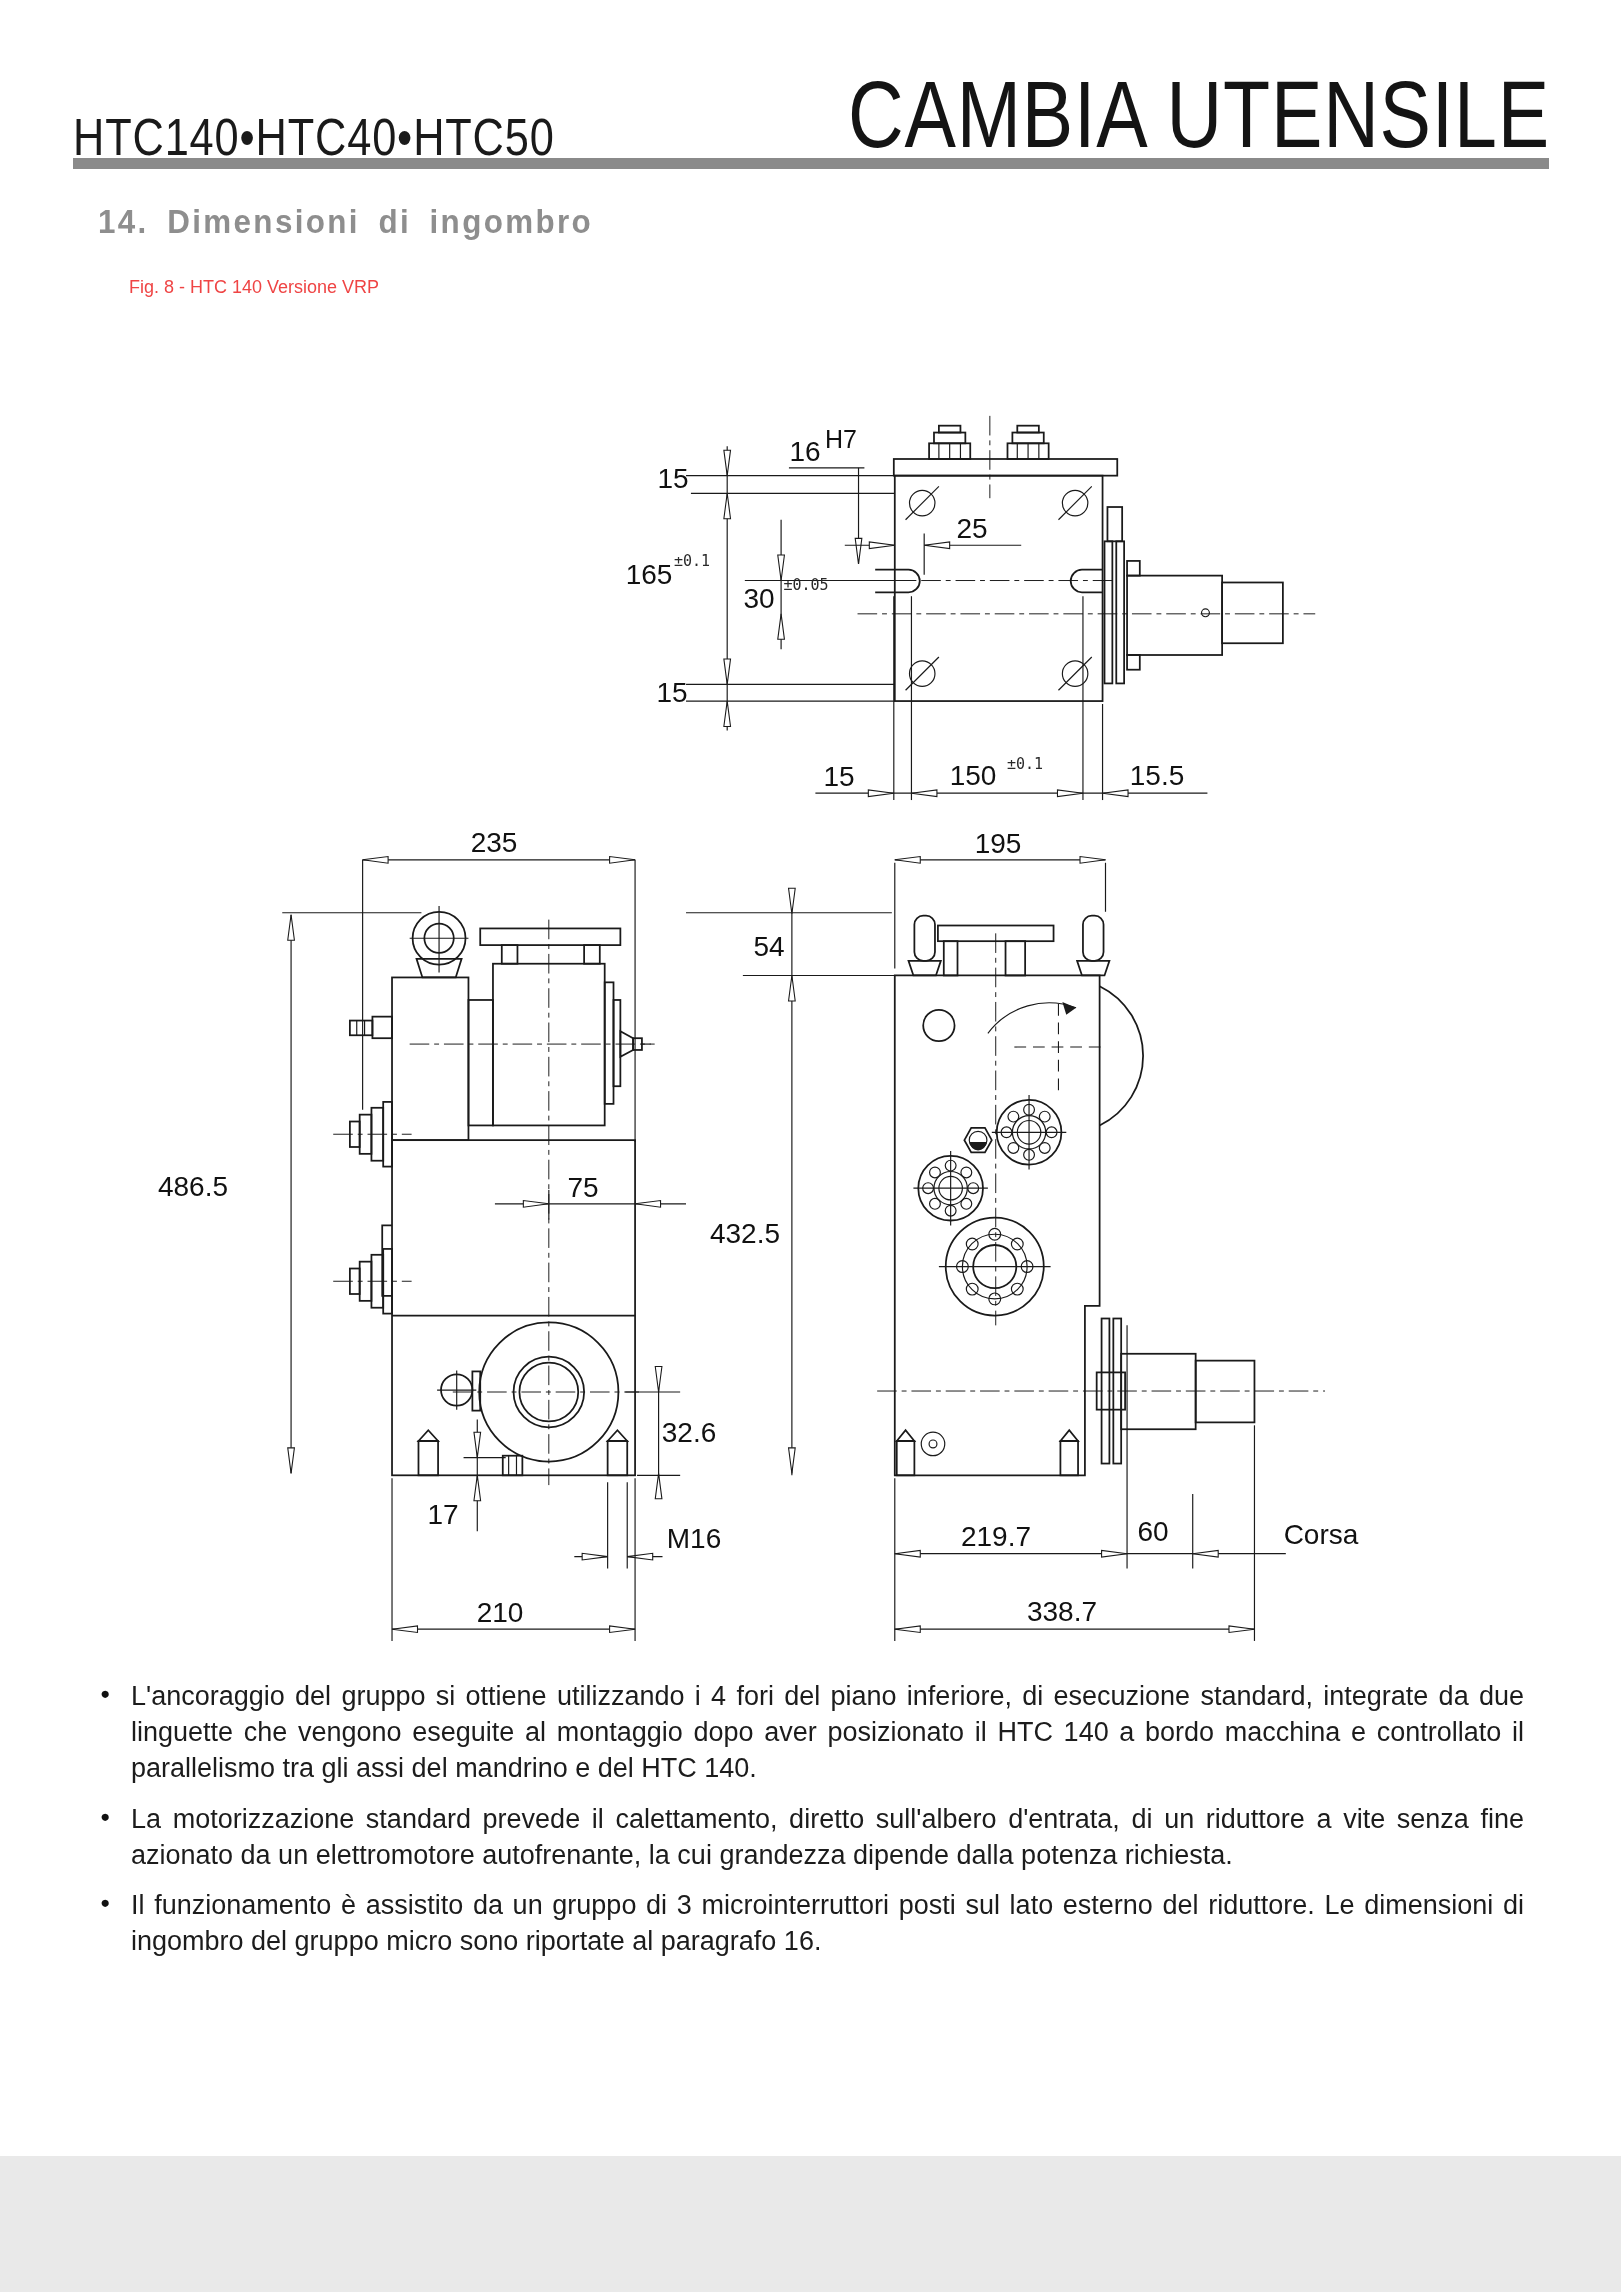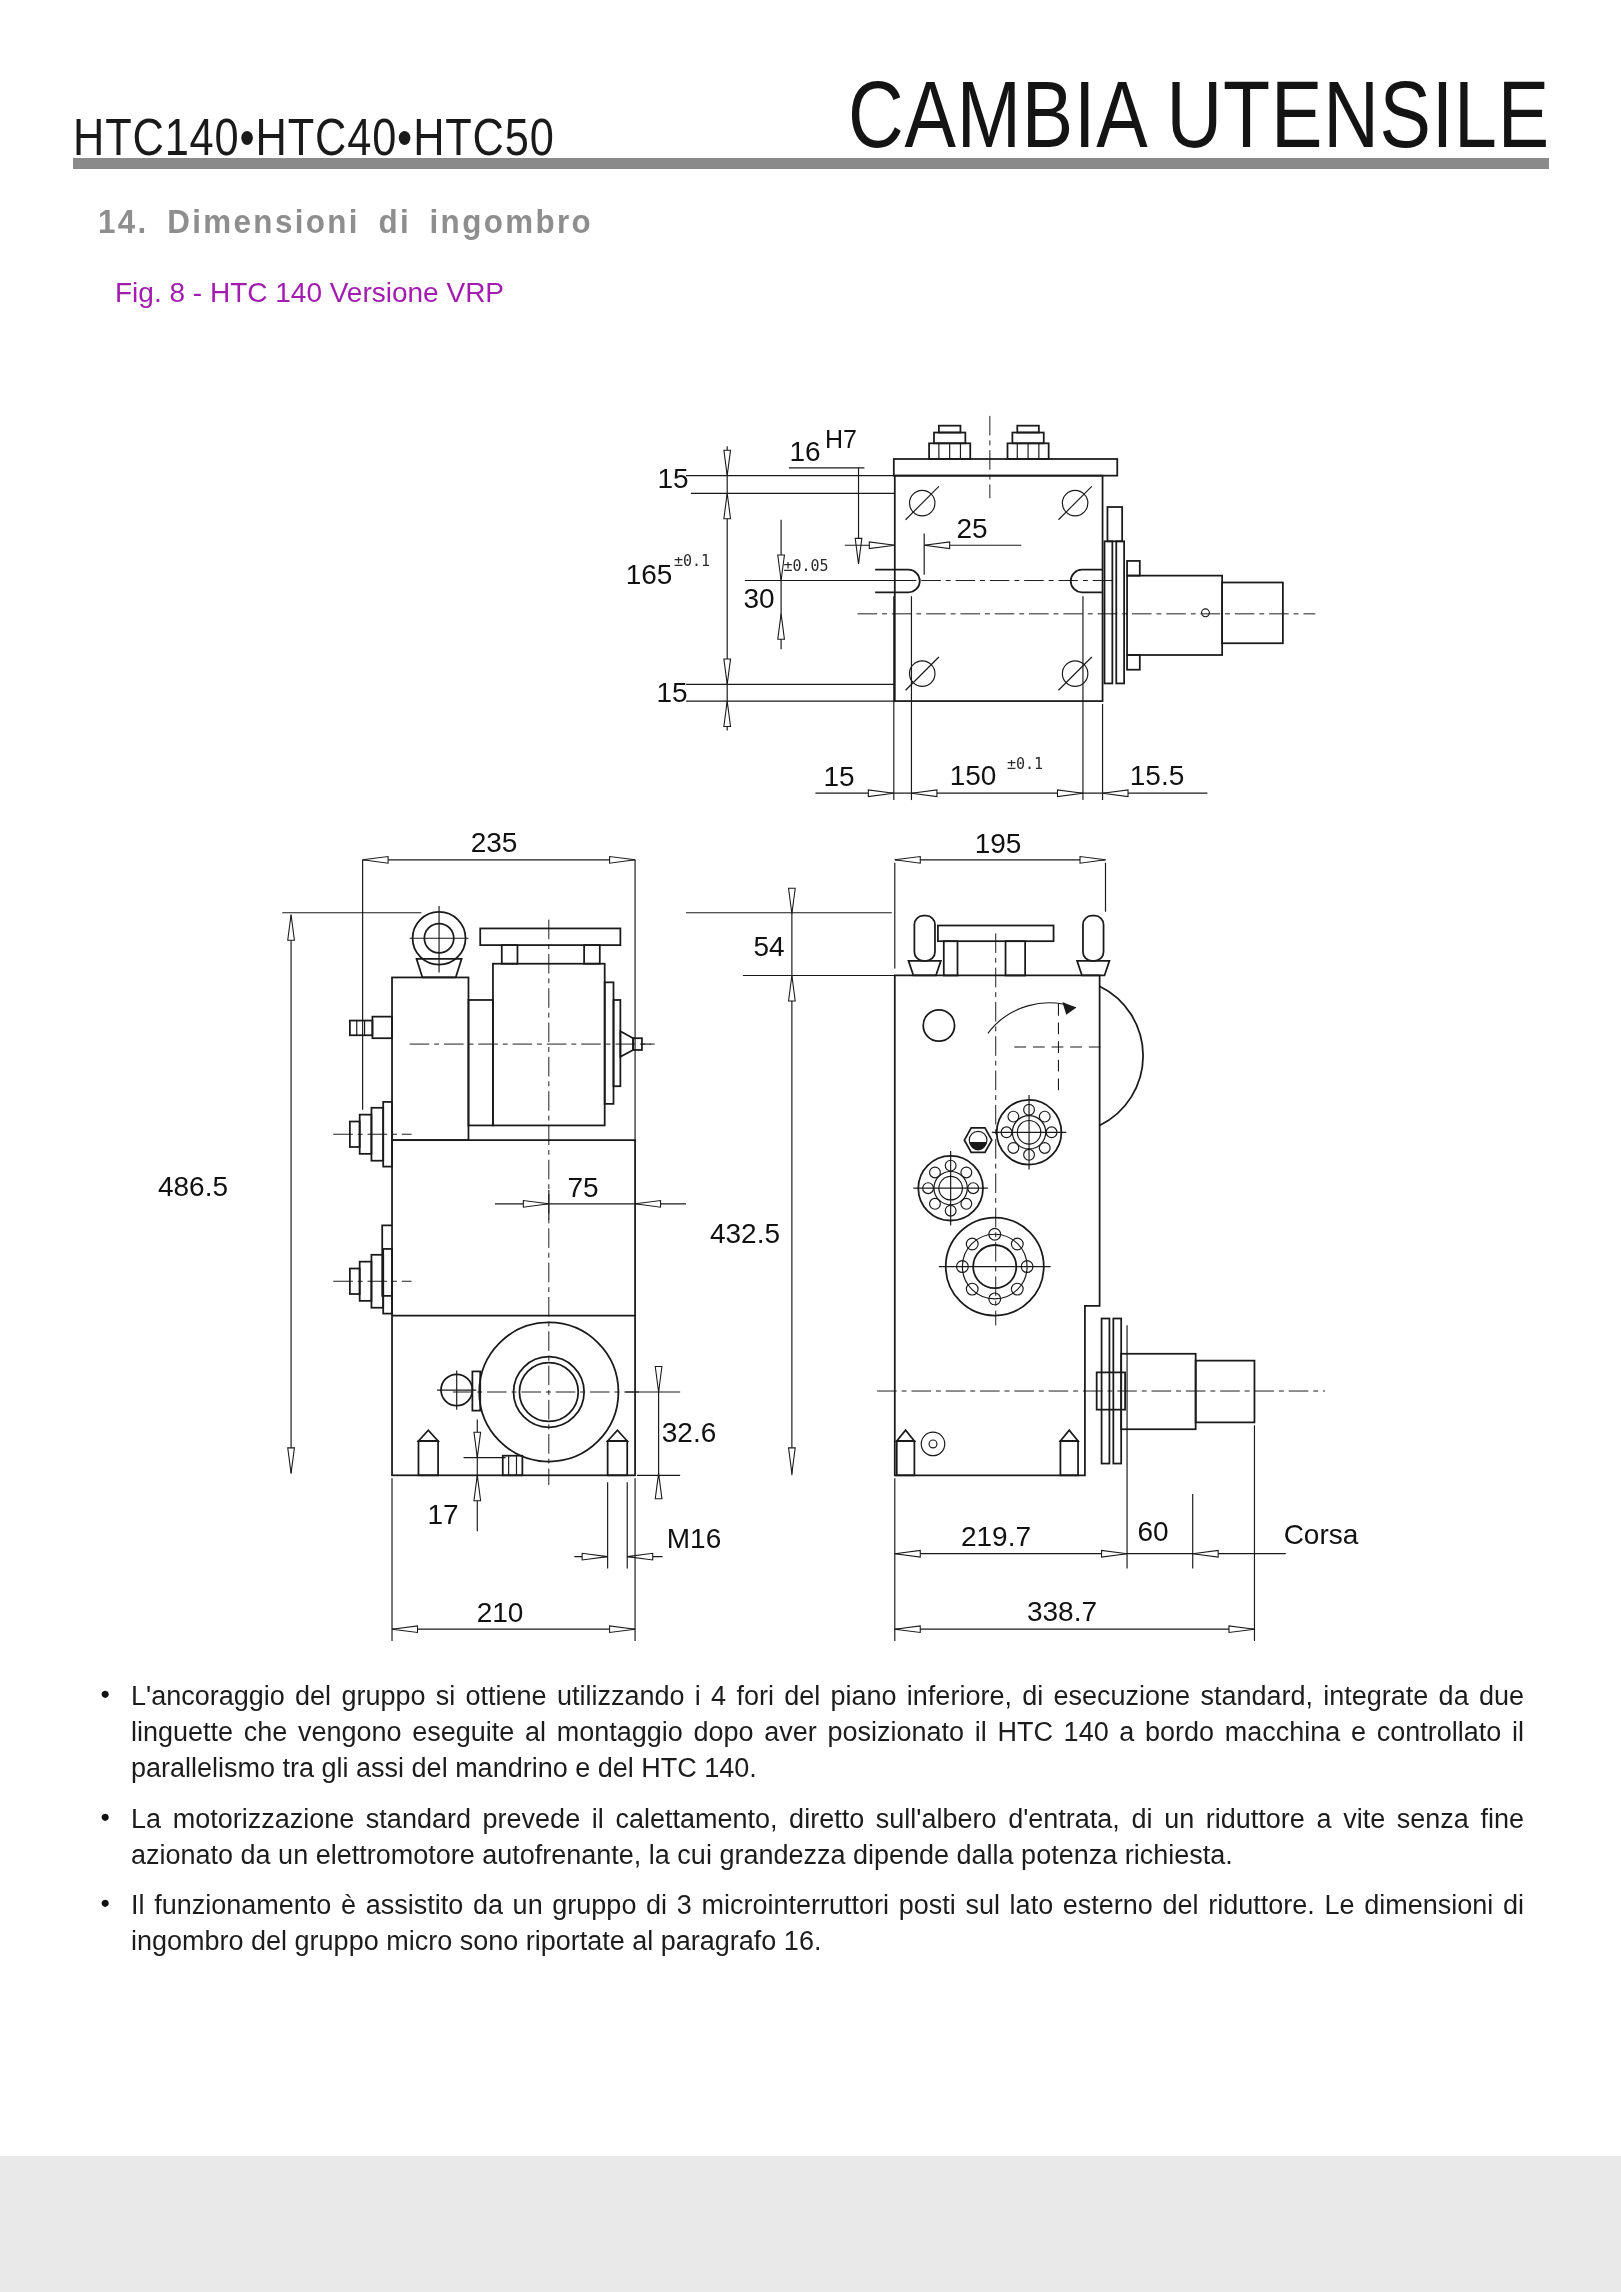--- a/index.html
+++ b/index.html
@@ -6,21 +6,21 @@
   .page{position:relative;width:1621px;height:2156px;background:#ffffff;overflow:hidden;
         font-family:"Liberation Sans",sans-serif;color:#1a1a1a;}
   
   .models{position:absolute;left:73px;top:108px;font-size:51px;letter-spacing:1px;
           transform:scaleX(.85);transform-origin:left top;white-space:nowrap;}
   .doc-title{position:absolute;right:71px;top:61px;font-size:94px;font-weight:400;
              transform:scaleX(.82);transform-origin:right top;white-space:nowrap;letter-spacing:1px;color:#141414;}
   .rule{position:absolute;left:73px;top:158px;width:1476px;height:10.8px;background:#8a8a8a;}
   .section-title{position:absolute;left:98px;top:203px;font-size:33px;font-weight:bold;color:#8e8e8e;
                  letter-spacing:2.5px;word-spacing:7.8px;transform:scaleX(.95);transform-origin:left top;white-space:nowrap;}
-  .fig-caption{position:absolute;left:115px;top:277px;font-size:28px;color:#a21caf;white-space:nowrap;}
+  .fig-caption{position:absolute;left:129px;top:277px;font-size:18px;color:#ef4444;white-space:nowrap;}
   
   svg.draw{position:absolute;left:0;top:0;}
   .s{stroke:#1a1a1a;stroke-width:1.8;fill:none;}
   .t{stroke:#1a1a1a;stroke-width:1.2;fill:none;}
   .cl{stroke:#1a1a1a;stroke-width:1;fill:none;stroke-dasharray:20 5 5 5;}
   .dsh{stroke:#1a1a1a;stroke-width:1.1;fill:none;stroke-dasharray:12 7;}
   .arrow{fill:#ffffff;stroke:#1a1a1a;stroke-width:1.1;}
   .blk{fill:#1a1a1a;stroke:none;}
   .dim{position:absolute;transform:translate(-50%,-50%);font-size:28px;color:#111;white-space:nowrap;}
   .tol{position:absolute;transform:translate(-50%,-50%);font-size:15px;color:#2a2a2a;
@@ -332,21 +332,21 @@
   </svg>
 
   <div>
     <span class="dim" style="left:673px;top:479px">15</span>
     <span class="dim" style="left:805px;top:452px">16</span>
     <span class="sup" style="left:841px;top:439px">H7</span>
     <span class="dim" style="left:972px;top:529px">25</span>
     <span class="dim" style="left:649px;top:575px">165</span>
     <span class="tol" style="left:692px;top:561px">±0.1</span>
     <span class="dim" style="left:759px;top:599px">30</span>
-    <span class="tol" style="left:806px;top:566px">±0.05</span>
+    <span class="tol" style="left:806px;top:585px">±0.05</span>
     <span class="dim" style="left:672px;top:693px">15</span>
     <span class="dim" style="left:839px;top:777px">15</span>
     <span class="dim" style="left:973px;top:776px">150</span>
     <span class="tol" style="left:1025px;top:764px">±0.1</span>
     <span class="dim" style="left:1157px;top:776px">15.5</span>
 
     <span class="dim" style="left:494px;top:843px">235</span>
     <span class="dim" style="left:193px;top:1187px">486.5</span>
     <span class="dim" style="left:583px;top:1188px">75</span>
     <span class="dim" style="left:689px;top:1433px">32.6</span>

